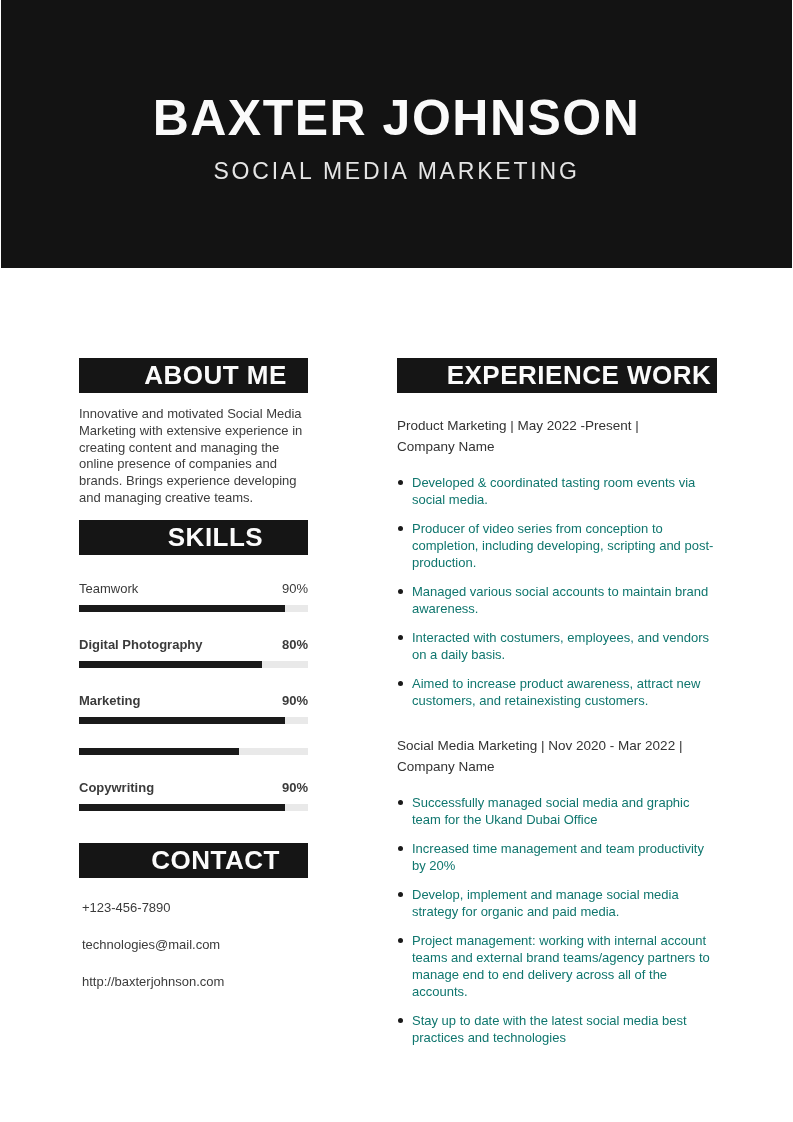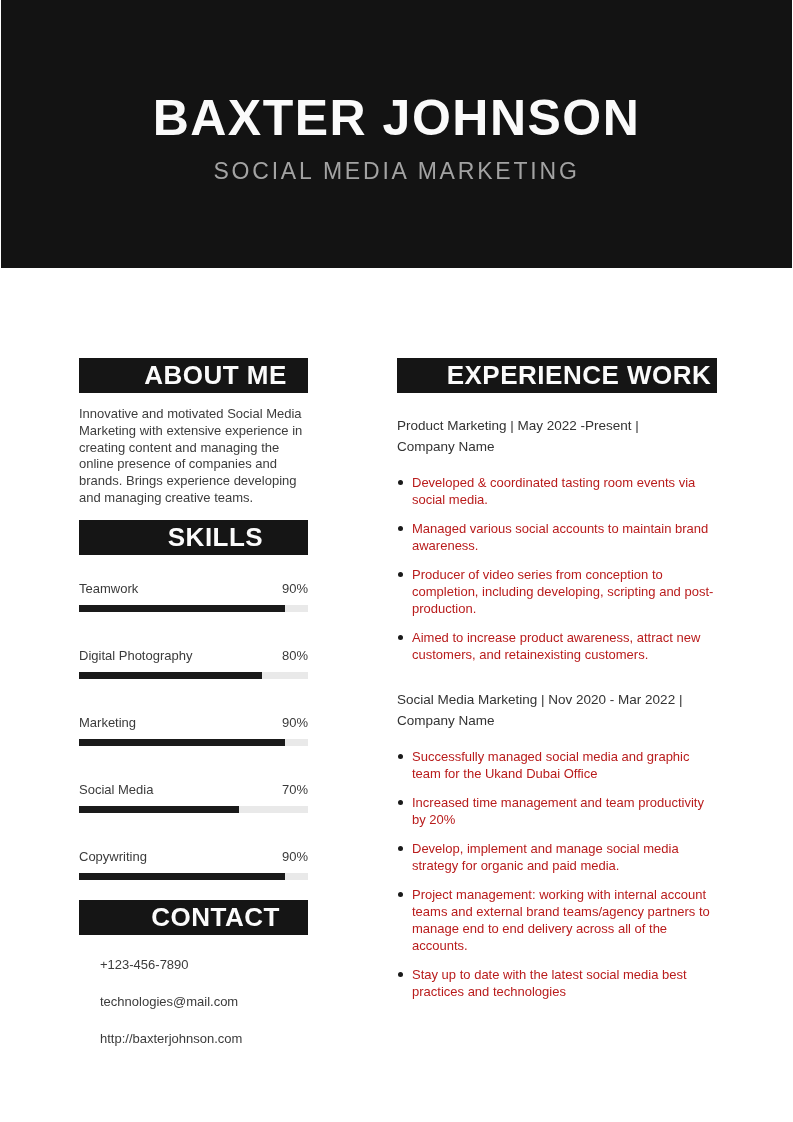--- a/index.html
+++ b/index.html
@@ -14,59 +14,59 @@
     height: 268px; background: #131313; color: #fafafa;
     display: flex; flex-direction: column; align-items: center; justify-content: center;
     padding-top: 6px;
   }
   .name {
     margin: 0; font-size: 50px; font-weight: 700; letter-spacing: 1.5px;
     color: #fafafa; white-space: nowrap;
   }
   .subtitle {
     margin-top: 11px; font-size: 23px; font-weight: 400; letter-spacing: 2.8px;
-    color: #a3a3a3; white-space: nowrap;
+    color: #e5e5e5; white-space: nowrap;
   }
 
   
   .columns { display: flex; justify-content: space-between; padding: 90px 75px 0 78px; }
   .col-left  { width: 229px; flex: 0 0 auto; }
   .col-right { width: 320px; flex: 0 0 auto; }
 
   
   .section-title {
     background: #151515; color: #fbfbfb; height: 35px;
     display: flex; align-items: center; justify-content: center;
     font-size: 26px; font-weight: 700; letter-spacing: 0.5px; white-space: nowrap; padding-left: 44px;
   }
 
   
   .about-text { font-size: 13px; line-height: 16.8px; color: #3d3d3d; }
 
   
   .skills-title { }
   .skills-list { margin-top: 25px; }
-  .skill-row + .skill-row { margin-top: 35px; }
+  .skill-row + .skill-row { margin-top: 24px; font-weight: bold; }
   .skill-head { display: flex; justify-content: space-between; align-items: baseline;
                 font-size: 13px; line-height: 17px; color: #3b3b3b; gap: 45px; }
   .skill-bar { margin-top: 8px; height: 7px; background: #e9e9e9; }
   .skill-fill { height: 100%; background: #1a1a1a; }
 
   
-  .contact-title { margin-top: 20px; }
-  .contact-list { margin-top: 21px; margin-left: 18px; }
+  .contact-title { margin-top: 32px; }
+  .contact-list { margin-top: 21px; }
   .contact-item { font-size: 13px; line-height: 17px; color: #3b3b3b; padding-left: 3px; }
   .contact-item + .contact-item { margin-top: 20px; }
 
   
   .job { margin-top: 22px; }
   .job + .job { margin-top: 26px; }
   .job-heading { font-size: 13.5px; font-weight: 400; line-height: 21px; color: #333333; }
   .bullets { list-style: none; margin: 17px 0 0 0; padding: 0; }
-  .bullet { display: flex; align-items: flex-start; font-size: 13px; line-height: 17px; color: #b91c1c; }
+  .bullet { display: flex; align-items: flex-start; font-size: 13px; line-height: 17px; color: #0f766e; }
   .bullet + .bullet { margin-top: 12px; }
   .dot { flex: 0 0 auto; width: 5px; height: 5px; border-radius: 50%; background: #1a1a1a;
          margin: 6px 9px 0 1px; }
 </style>
 </head>
 <body>
 
 <div class="page">
 
   <div class="header">
@@ -108,24 +108,20 @@
           <div class="skill-head">
             <span>Marketing</span>
             <span>90%</span>
           </div>
           <div class="skill-bar">
             <div class="skill-fill" style="width: 90%;"></div>
           </div>
         </div>
 
         <div class="skill-row">
-          <div class="skill-head">
-            <span>Social Media</span>
-            <span>70%</span>
-          </div>
           <div class="skill-bar">
             <div class="skill-fill" style="width: 70%;"></div>
           </div>
         </div>
 
         <div class="skill-row">
           <div class="skill-head">
             <span>Copywriting</span>
             <span>90%</span>
           </div>
@@ -154,25 +150,29 @@
           <div>Product Marketing | May 2022 -Present |</div>
           <div>Company Name</div>
         </div>
         <ul class="bullets">
           <li class="bullet">
             <span class="dot"></span>
             <span>Developed &amp; coordinated tasting room events via social media.</span>
           </li>
           <li class="bullet">
             <span class="dot"></span>
+            <span>Producer of video series from conception to completion, including developing, scripting and post-production.</span>
+          </li>
+          <li class="bullet">
+            <span class="dot"></span>
             <span>Managed various social accounts to maintain brand awareness.</span>
           </li>
           <li class="bullet">
             <span class="dot"></span>
-            <span>Producer of video series from conception to completion, including developing, scripting and post-production.</span>
+            <span>Interacted with costumers, employees, and vendors on a daily basis.</span>
           </li>
           <li class="bullet">
             <span class="dot"></span>
             <span>Aimed to increase product awareness, attract new customers, and retainexisting customers.</span>
           </li>
         </ul>
       </div>
 
       <div class="job">
         <div class="job-heading">

